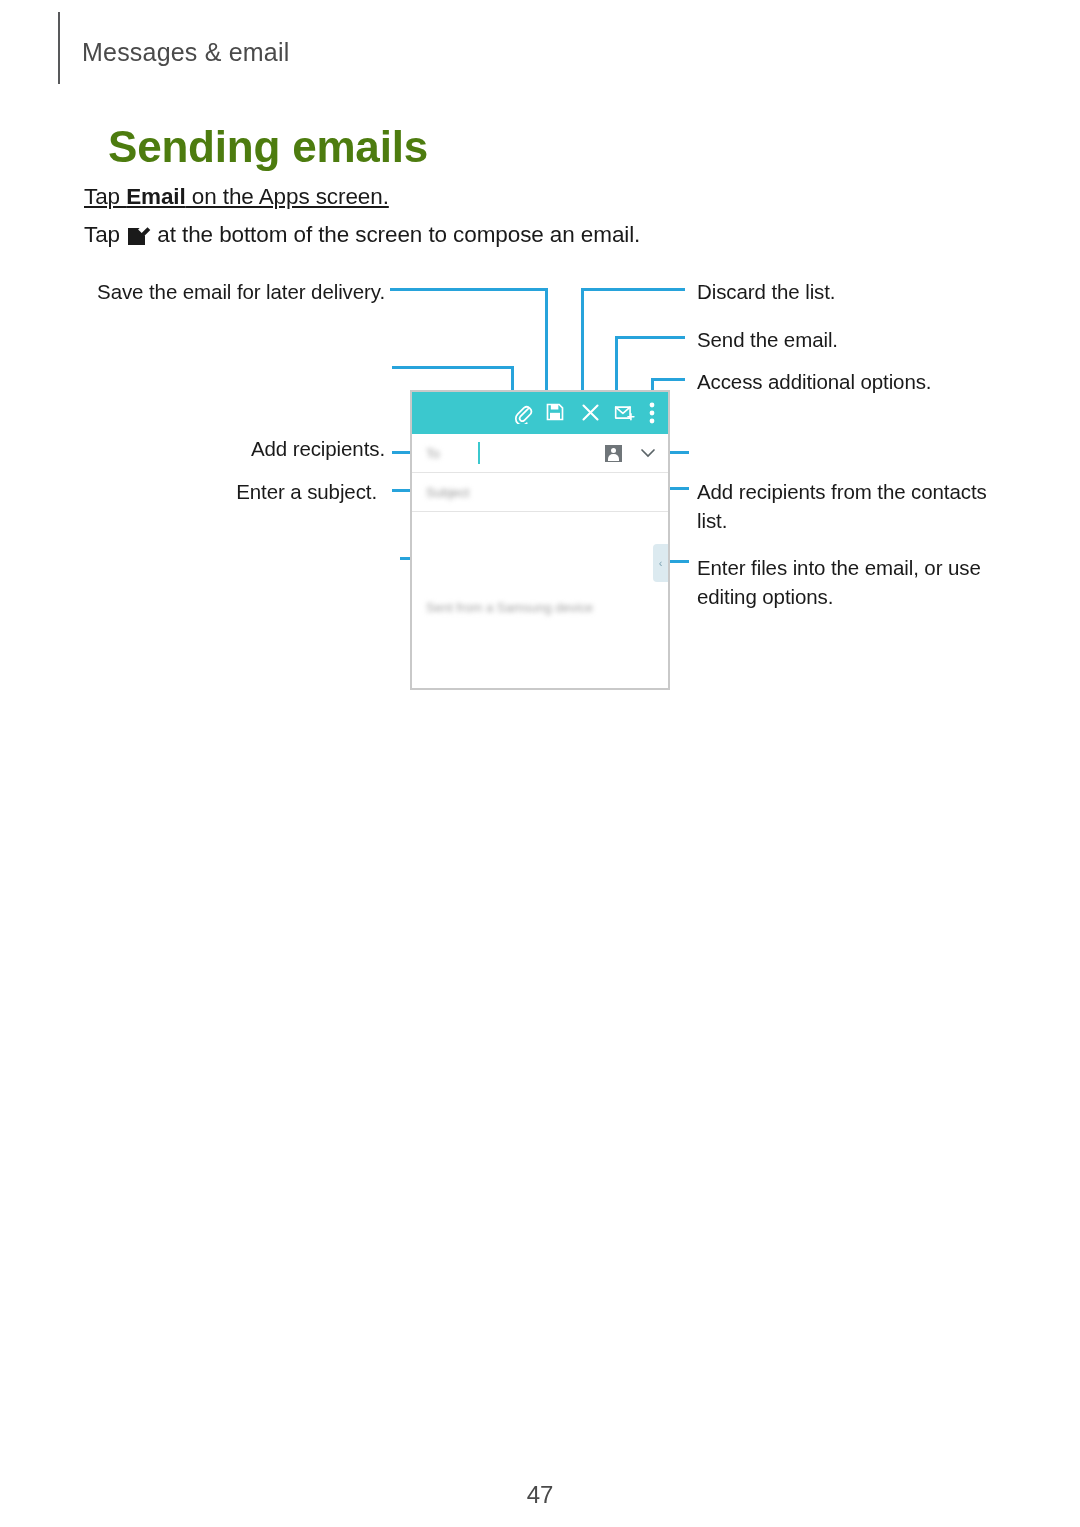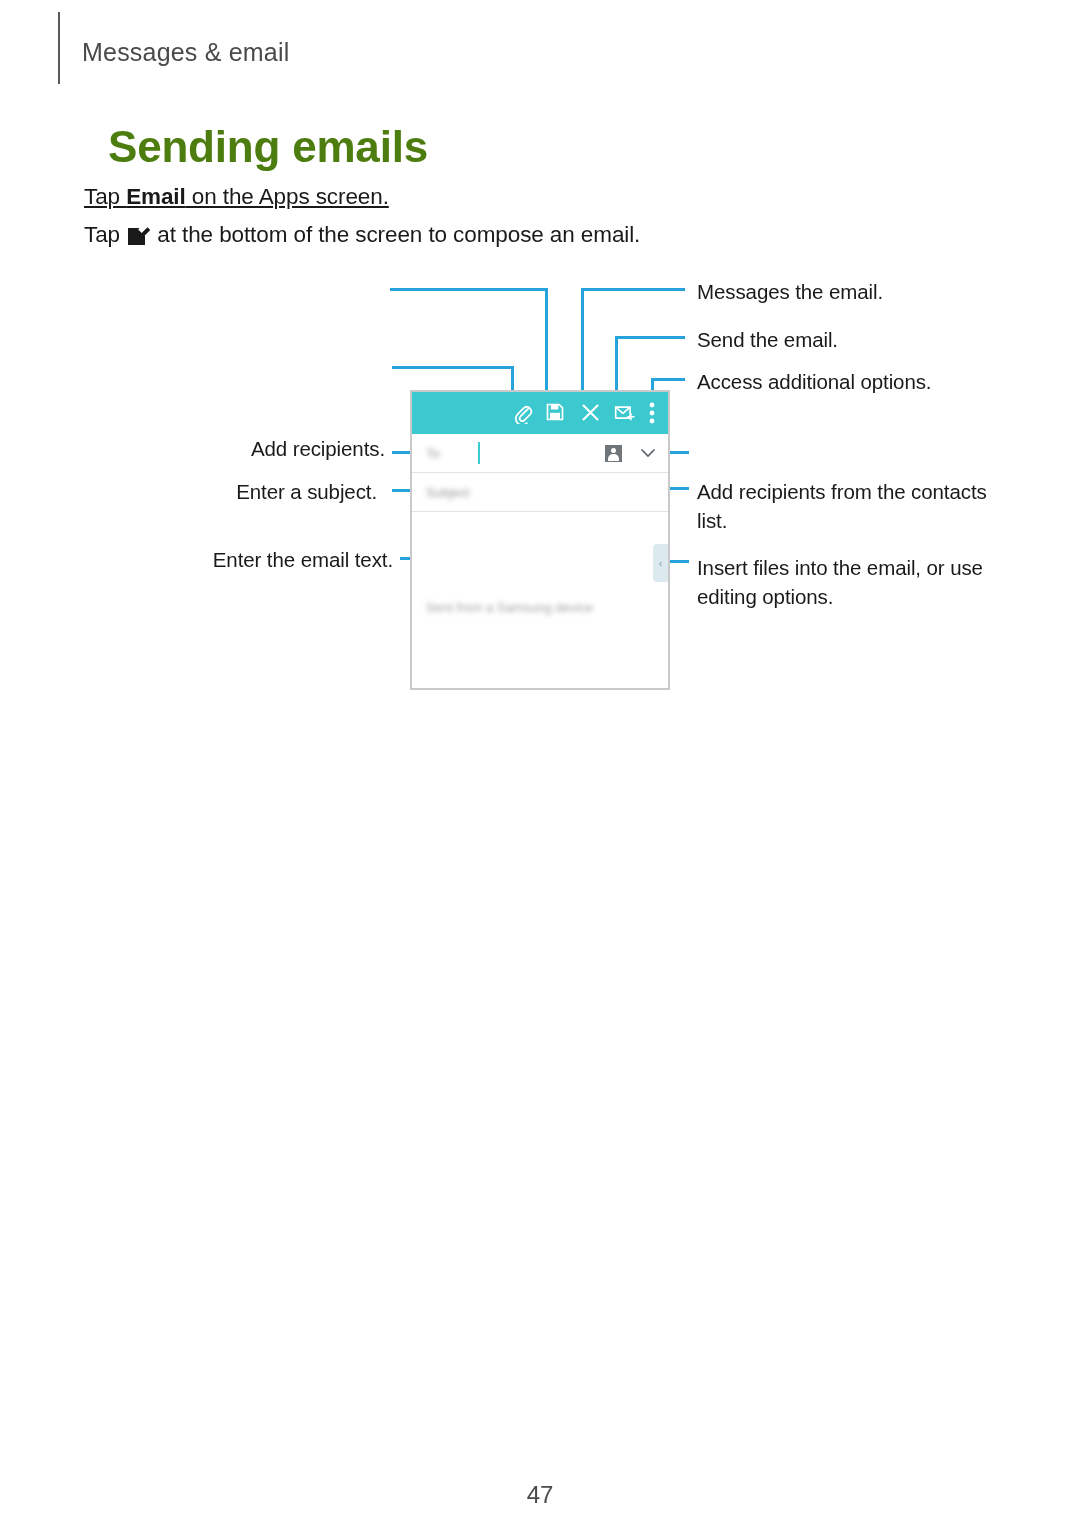--- a/index.html
+++ b/index.html
@@ -271,38 +271,38 @@
   <div class="ln lnh" style="left:400px; top:557px; width:38px;"></div>
 
   <div class="ln lnh" style="left:657px; top:451px; width:32px;"></div>
 
   <div class="ln lnv" style="left:621px; top:463px; height:26px;"></div>
   <div class="ln lnh" style="left:621px; top:487px; width:68px;"></div>
 
   <div class="ln lnv" style="left:665px; top:530px; height:32px;"></div>
   <div class="ln lnh" style="left:665px; top:560px; width:24px;"></div>
 
+  <div class="callout leftal" style="left:60px; top:277px; width:325px;">Save the email for later delivery.</div>
 
 
   <div class="callout leftal" style="left:120px; top:434px; width:265px;">Add recipients.</div>
 
   <div class="callout leftal" style="left:112px; top:477px; width:265px;">Enter a subject.</div>
 
-  <div class="callout leftal" style="left:100px; top:545px; width:293px;">Enter the email text.</div>
-
-  <div class="callout right" style="left:697px; top:277px; width:320px;">Messages the email.</div>
+
+  <div class="callout right" style="left:697px; top:277px; width:320px;">Discard the list.</div>
 
   <div class="callout right" style="left:697px; top:367px; width:320px;">Access additional options.</div>
 
   <div class="callout right" style="left:697px; top:325px; width:320px;">Send the email.</div>
 
 
   <div class="callout right" style="left:697px; top:477px; width:292px;">Add recipients from the contacts list.</div>
 
-  <div class="callout right" style="left:697px; top:553px; width:292px;">Insert files into the email, or use editing options.</div>
+  <div class="callout right" style="left:697px; top:553px; width:292px;">Enter files into the email, or use editing options.</div>
 
   <div id="device">
 
     <div id="toolbar">
 
       <div class="tb-icon" style="left:100px;">
         <svg width="22" height="22" viewBox="0 0 24 24" fill="none" stroke="#ffffff" stroke-width="1.9" stroke-linecap="round">
           <path d="M17.5 7.5 L9 16 a3 3 0 0 0 4.2 4.2 L20 13.4 a5 5 0 0 0 -7 -7 L6.2 13.2 a7 7 0 0 0 9.9 9.9"></path>
         </svg>
       </div>

